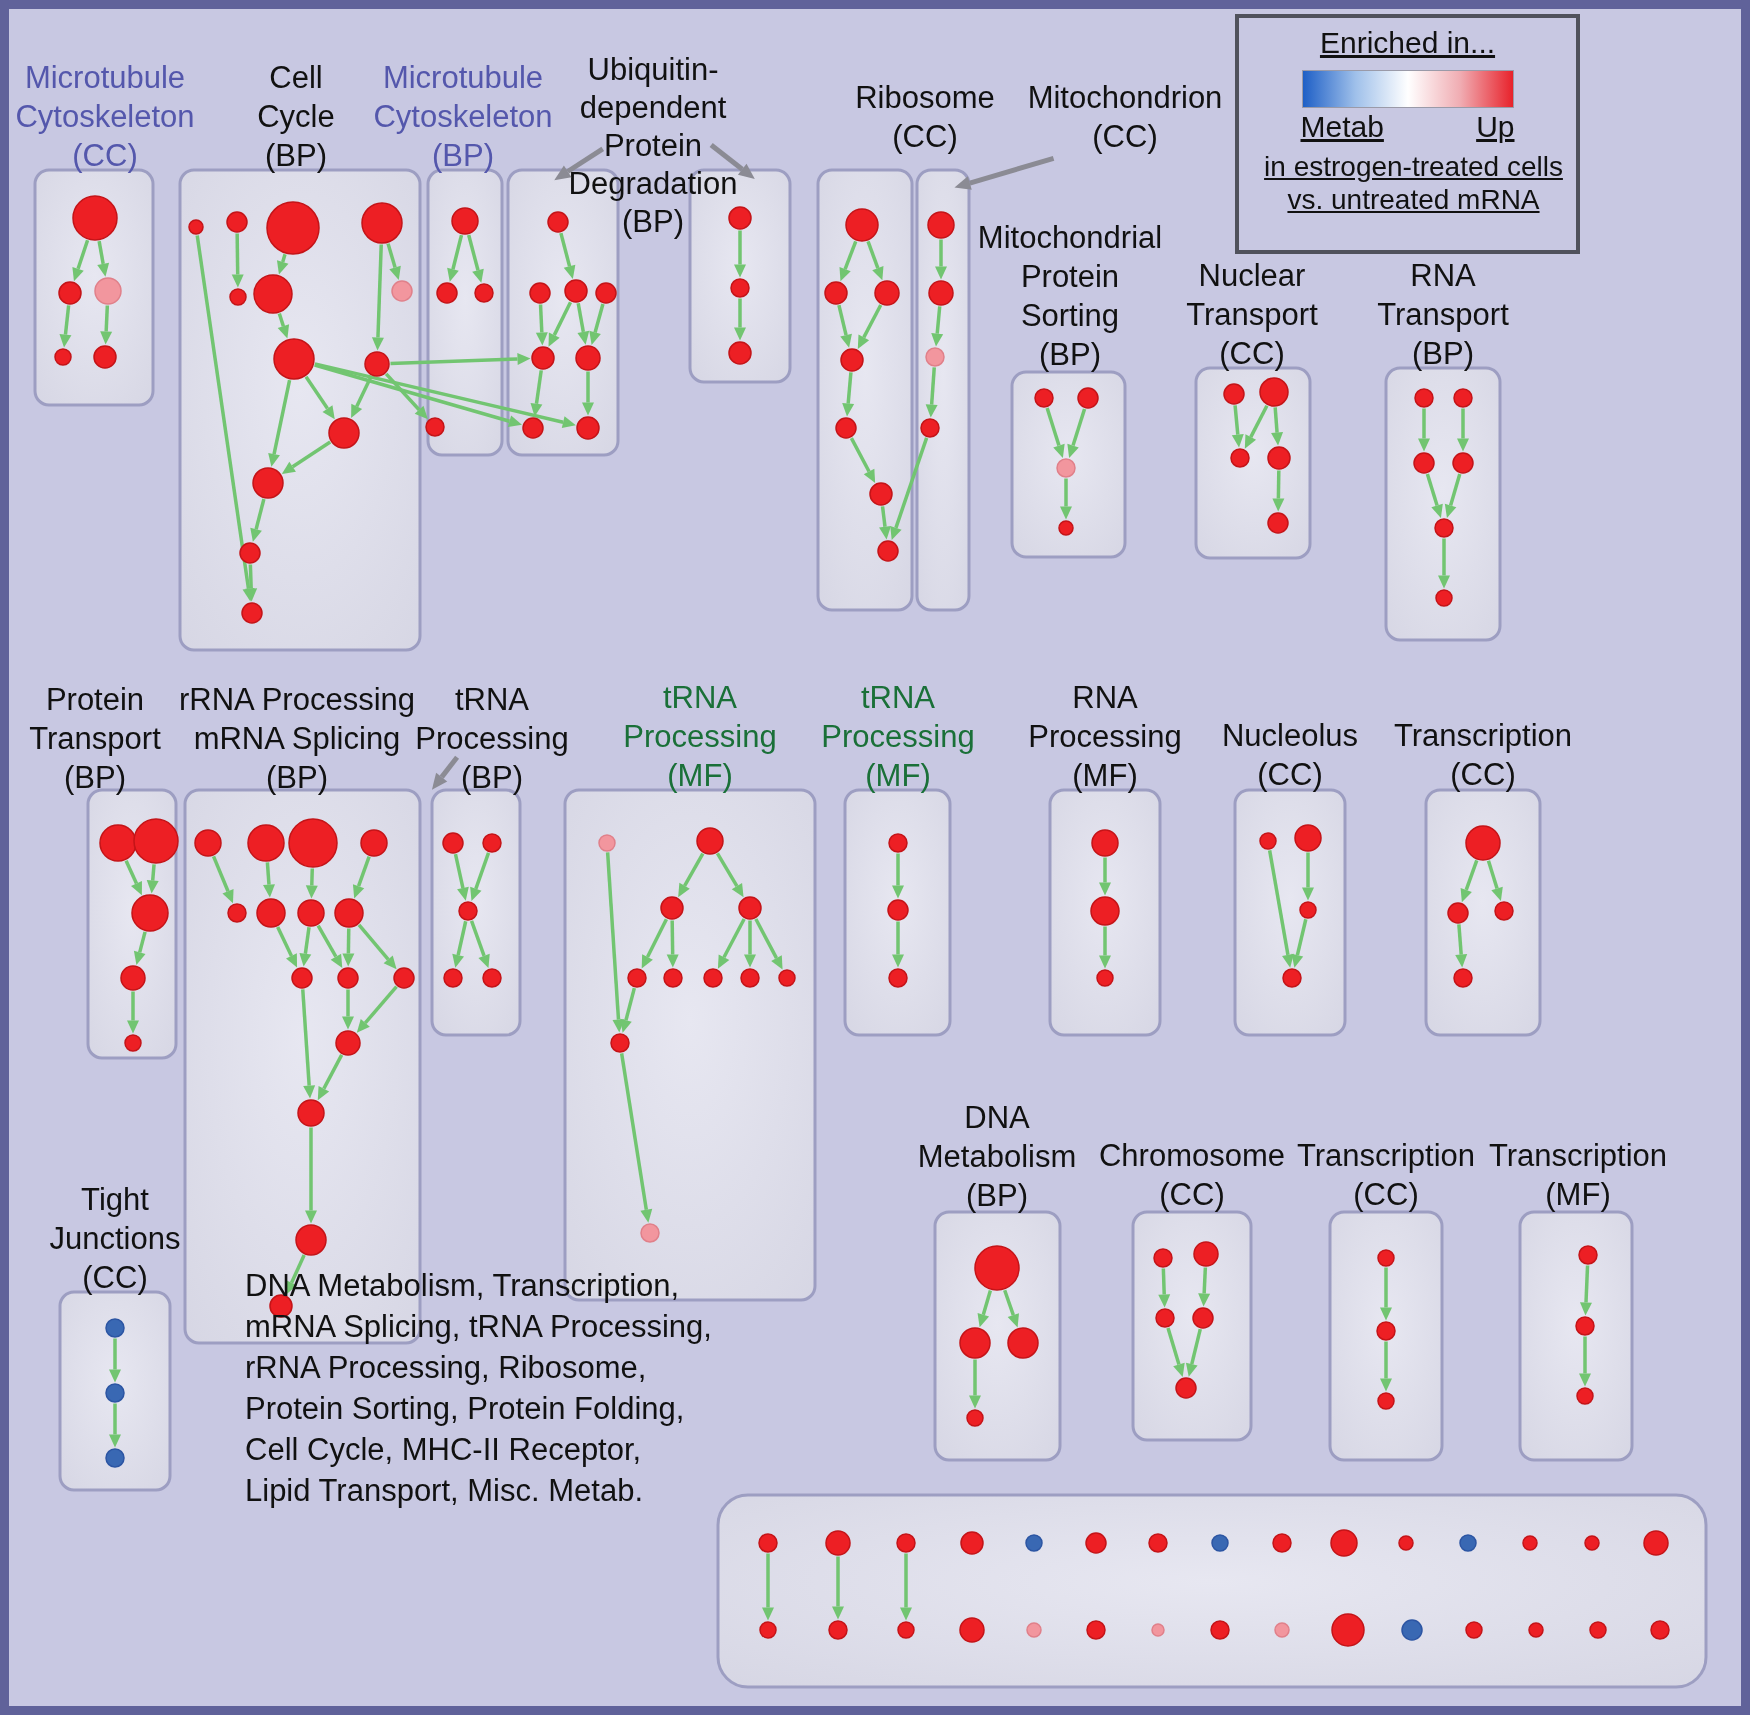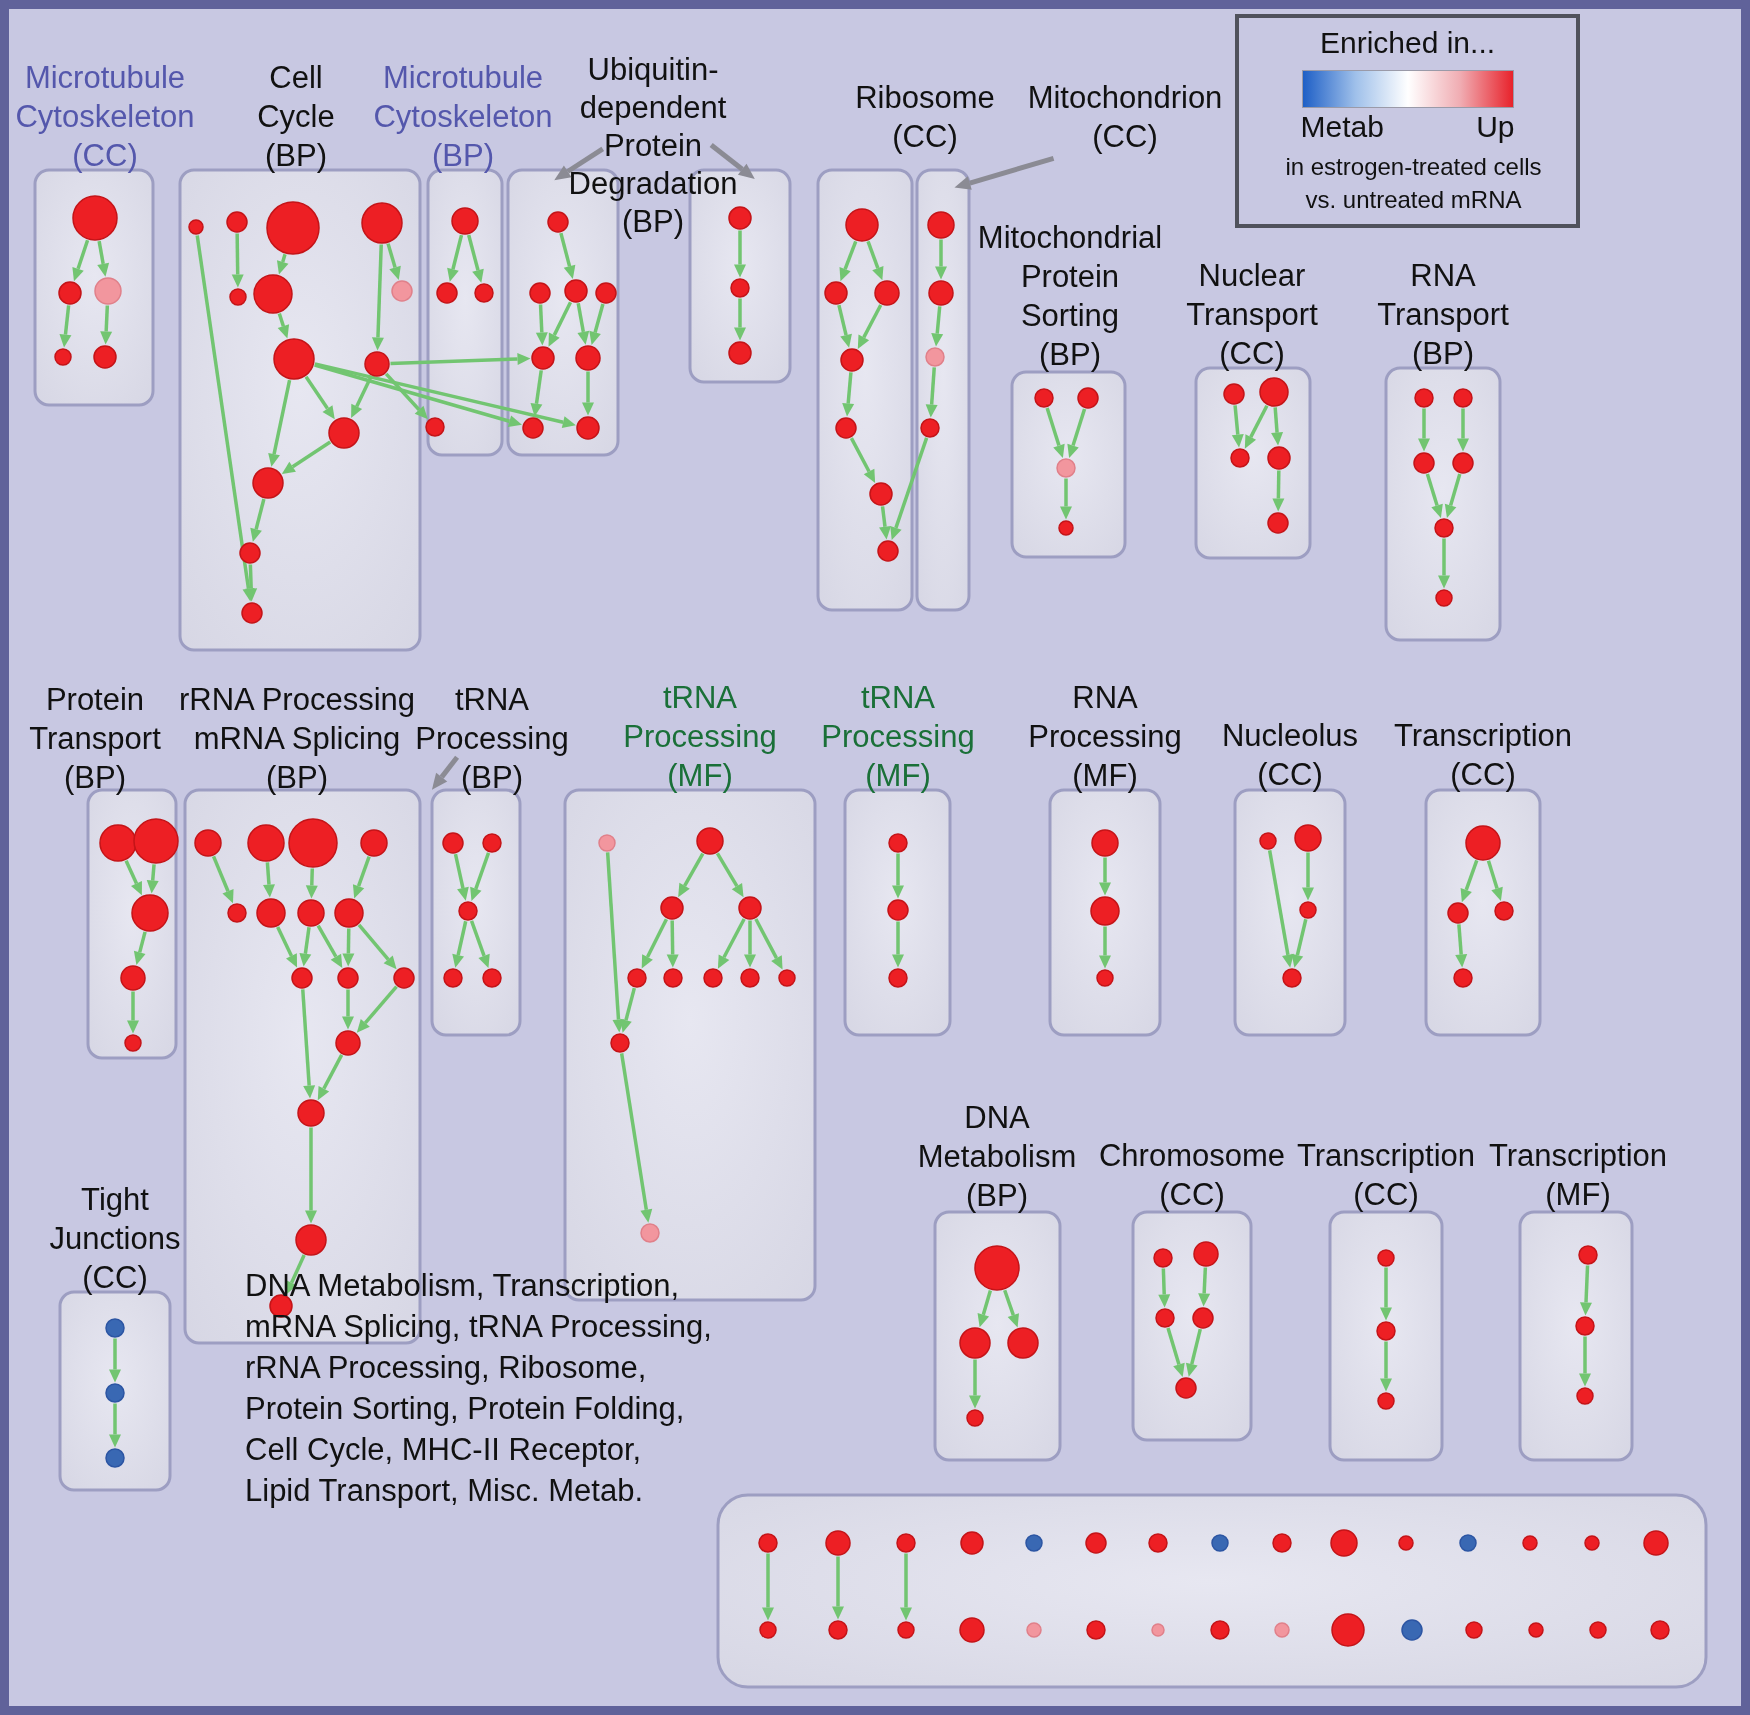--- a/index.html
+++ b/index.html
@@ -7,39 +7,40 @@
   .canvas{
     position:relative;
     width:1750px;height:1715px;
     font-family:"Liberation Sans",sans-serif;
     overflow:hidden;
   }
   #diagram{position:absolute;left:0;top:0;}
   #diagram text{font-family:"Liberation Sans",sans-serif;}
   .legend{
     position:absolute;
-    left:1235px;top:14px;width:345px;height:214px;
+    left:1235px;top:14px;width:345px;height:240px;
     box-sizing:border-box;
     border:4px solid #50525c;
     text-align:center;
     color:#111;
     z-index:5;
+    text-decoration:underline;
   }
   .legend-title{font-size:30px;margin-top:8px;}
   .legend-bar{
     width:210px;height:36px;
     margin:10px auto 2px auto;
     border:1px solid #9a9aa8;
   }
   .legend-downup{
     width:214px;margin:2px auto 6px auto;
     display:flex;justify-content:space-between;
     font-size:30px;
   }
-  .legend-sub{font-size:24px;line-height:33px;white-space:nowrap;margin-left:12px;}
+  .legend-sub{font-size:28px;line-height:33px;white-space:nowrap;margin-left:12px;}
 </style>
 </head>
 <body>
 
 <div class="canvas">
 
   <svg id="diagram" width="1750" height="1715" viewBox="0 0 1750 1715">
       <defs>
         <radialGradient id="boxGrad" cx="50%" cy="45%" r="80%">
           <stop offset="0%" stop-color="#e7e7f1"></stop>

